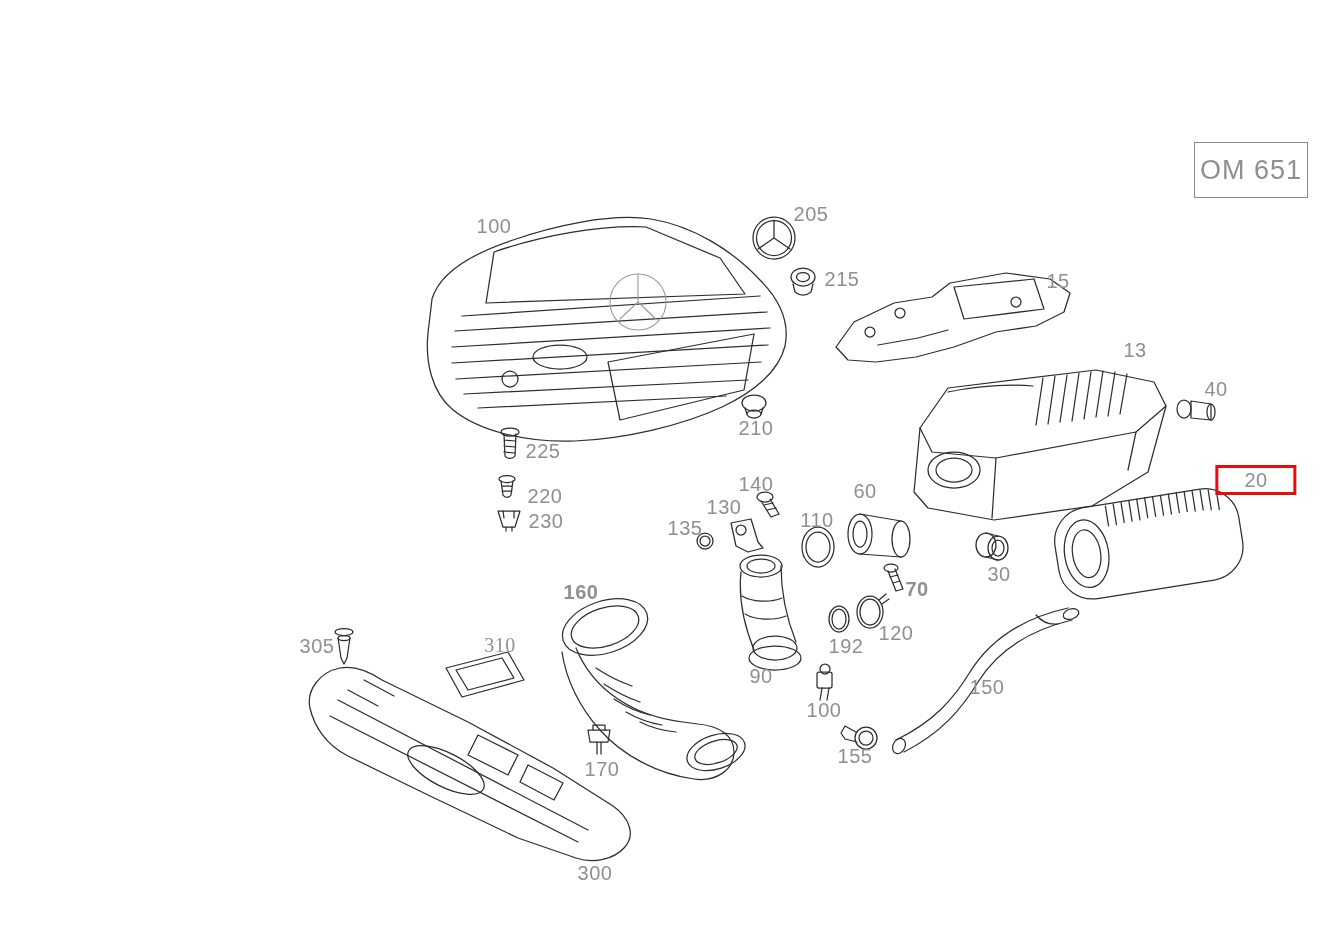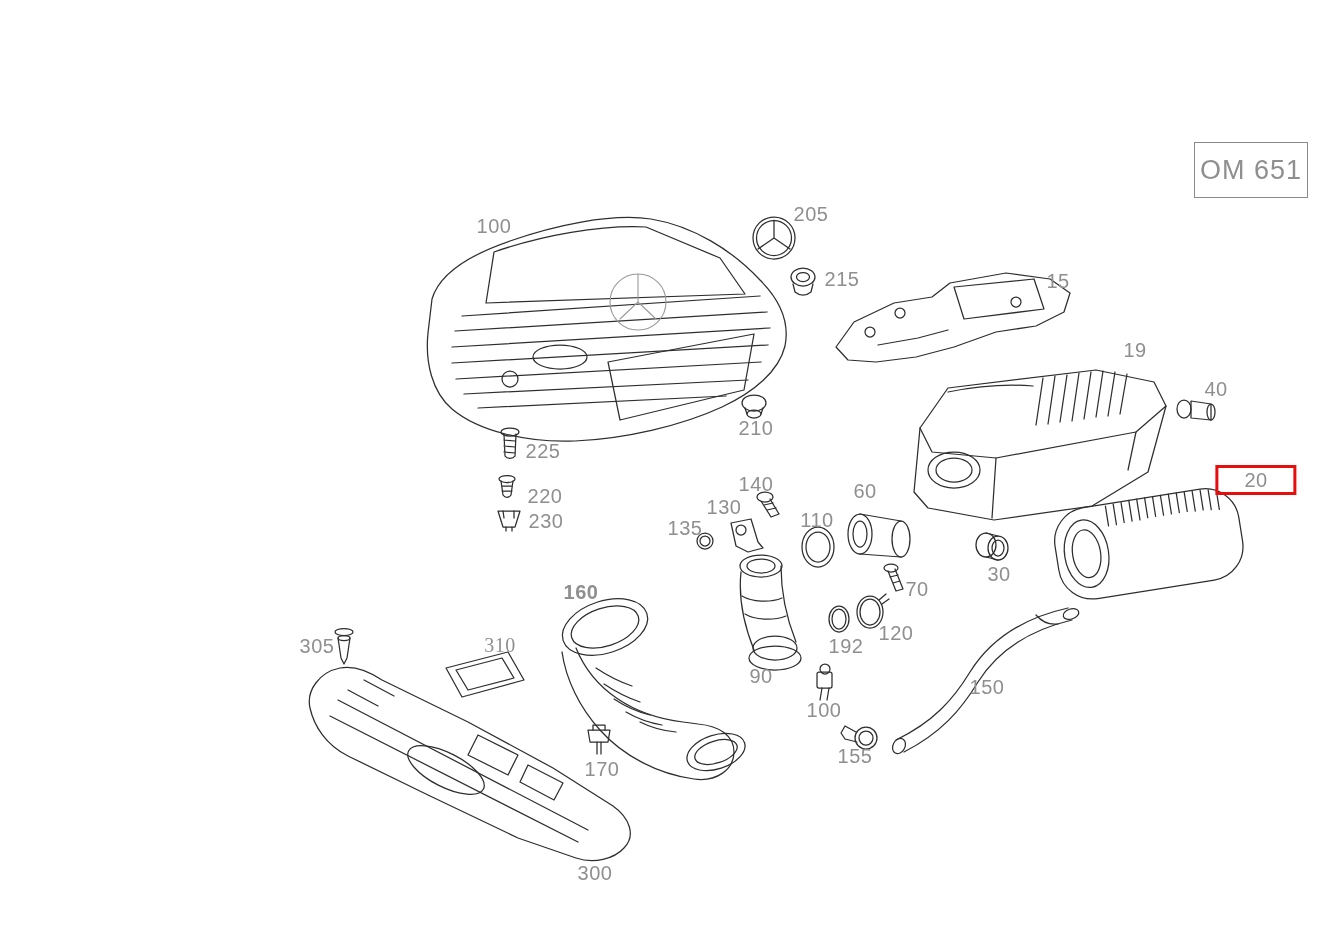--- a/index.html
+++ b/index.html
@@ -243,34 +243,34 @@
 
   <div class="om-box">
     <span>OM 651</span>
   </div>
 
   <div>
       <div class="part-label" style="left: 446px; top: 226px;">100</div>
       <div class="part-label" style="left: 763px; top: 214px;">205</div>
       <div class="part-label" style="left: 794px; top: 279px;">215</div>
       <div class="part-label" style="left: 1010px; top: 281px;">15</div>
-      <div class="part-label" style="left: 1087px; top: 350px;">19</div>
+      <div class="part-label" style="left: 1087px; top: 350px;">13</div>
       <div class="part-label" style="left: 1168px; top: 389px;">40</div>
       <div class="part-label highlighted" style="left: 1208px; top: 480px;">20</div>
       <div class="part-label" style="left: 708px; top: 428px;">210</div>
       <div class="part-label" style="left: 495px; top: 451px;">225</div>
       <div class="part-label" style="left: 497px; top: 496px;">220</div>
       <div class="part-label" style="left: 498px; top: 521px;">230</div>
       <div class="part-label" style="left: 708px; top: 484px;">140</div>
       <div class="part-label" style="left: 676px; top: 507px;">130</div>
       <div class="part-label" style="left: 637px; top: 528px;">135</div>
       <div class="part-label" style="left: 769px; top: 520px;">110</div>
       <div class="part-label" style="left: 817px; top: 491px;">60</div>
       <div class="part-label" style="left: 951px; top: 574px;">30</div>
-      <div class="part-label" style="left: 869px; top: 589px;">70</div>
+      <div class="part-label" style="left: 869px; top: 589px; font-weight: bold;">70</div>
       <div class="part-label" style="left: 848px; top: 633px;">120</div>
       <div class="part-label" style="left: 798px; top: 646px;">192</div>
       <div class="part-label" style="left: 533px; top: 592px; font-weight: bold;">160</div>
       <div class="part-label" style="left: 713px; top: 676px;">90</div>
       <div class="part-label" style="left: 776px; top: 710px;">100</div>
       <div class="part-label" style="left: 939px; top: 687px;">150</div>
       <div class="part-label" style="left: 807px; top: 756px;">155</div>
       <div class="part-label" style="left: 554px; top: 769px;">170</div>
       <div class="part-label" style="left: 269px; top: 646px;">305</div>
       <div class="part-label" style="left: 452px; top: 645px; font-family: Liberation Serif, serif;">310</div>

